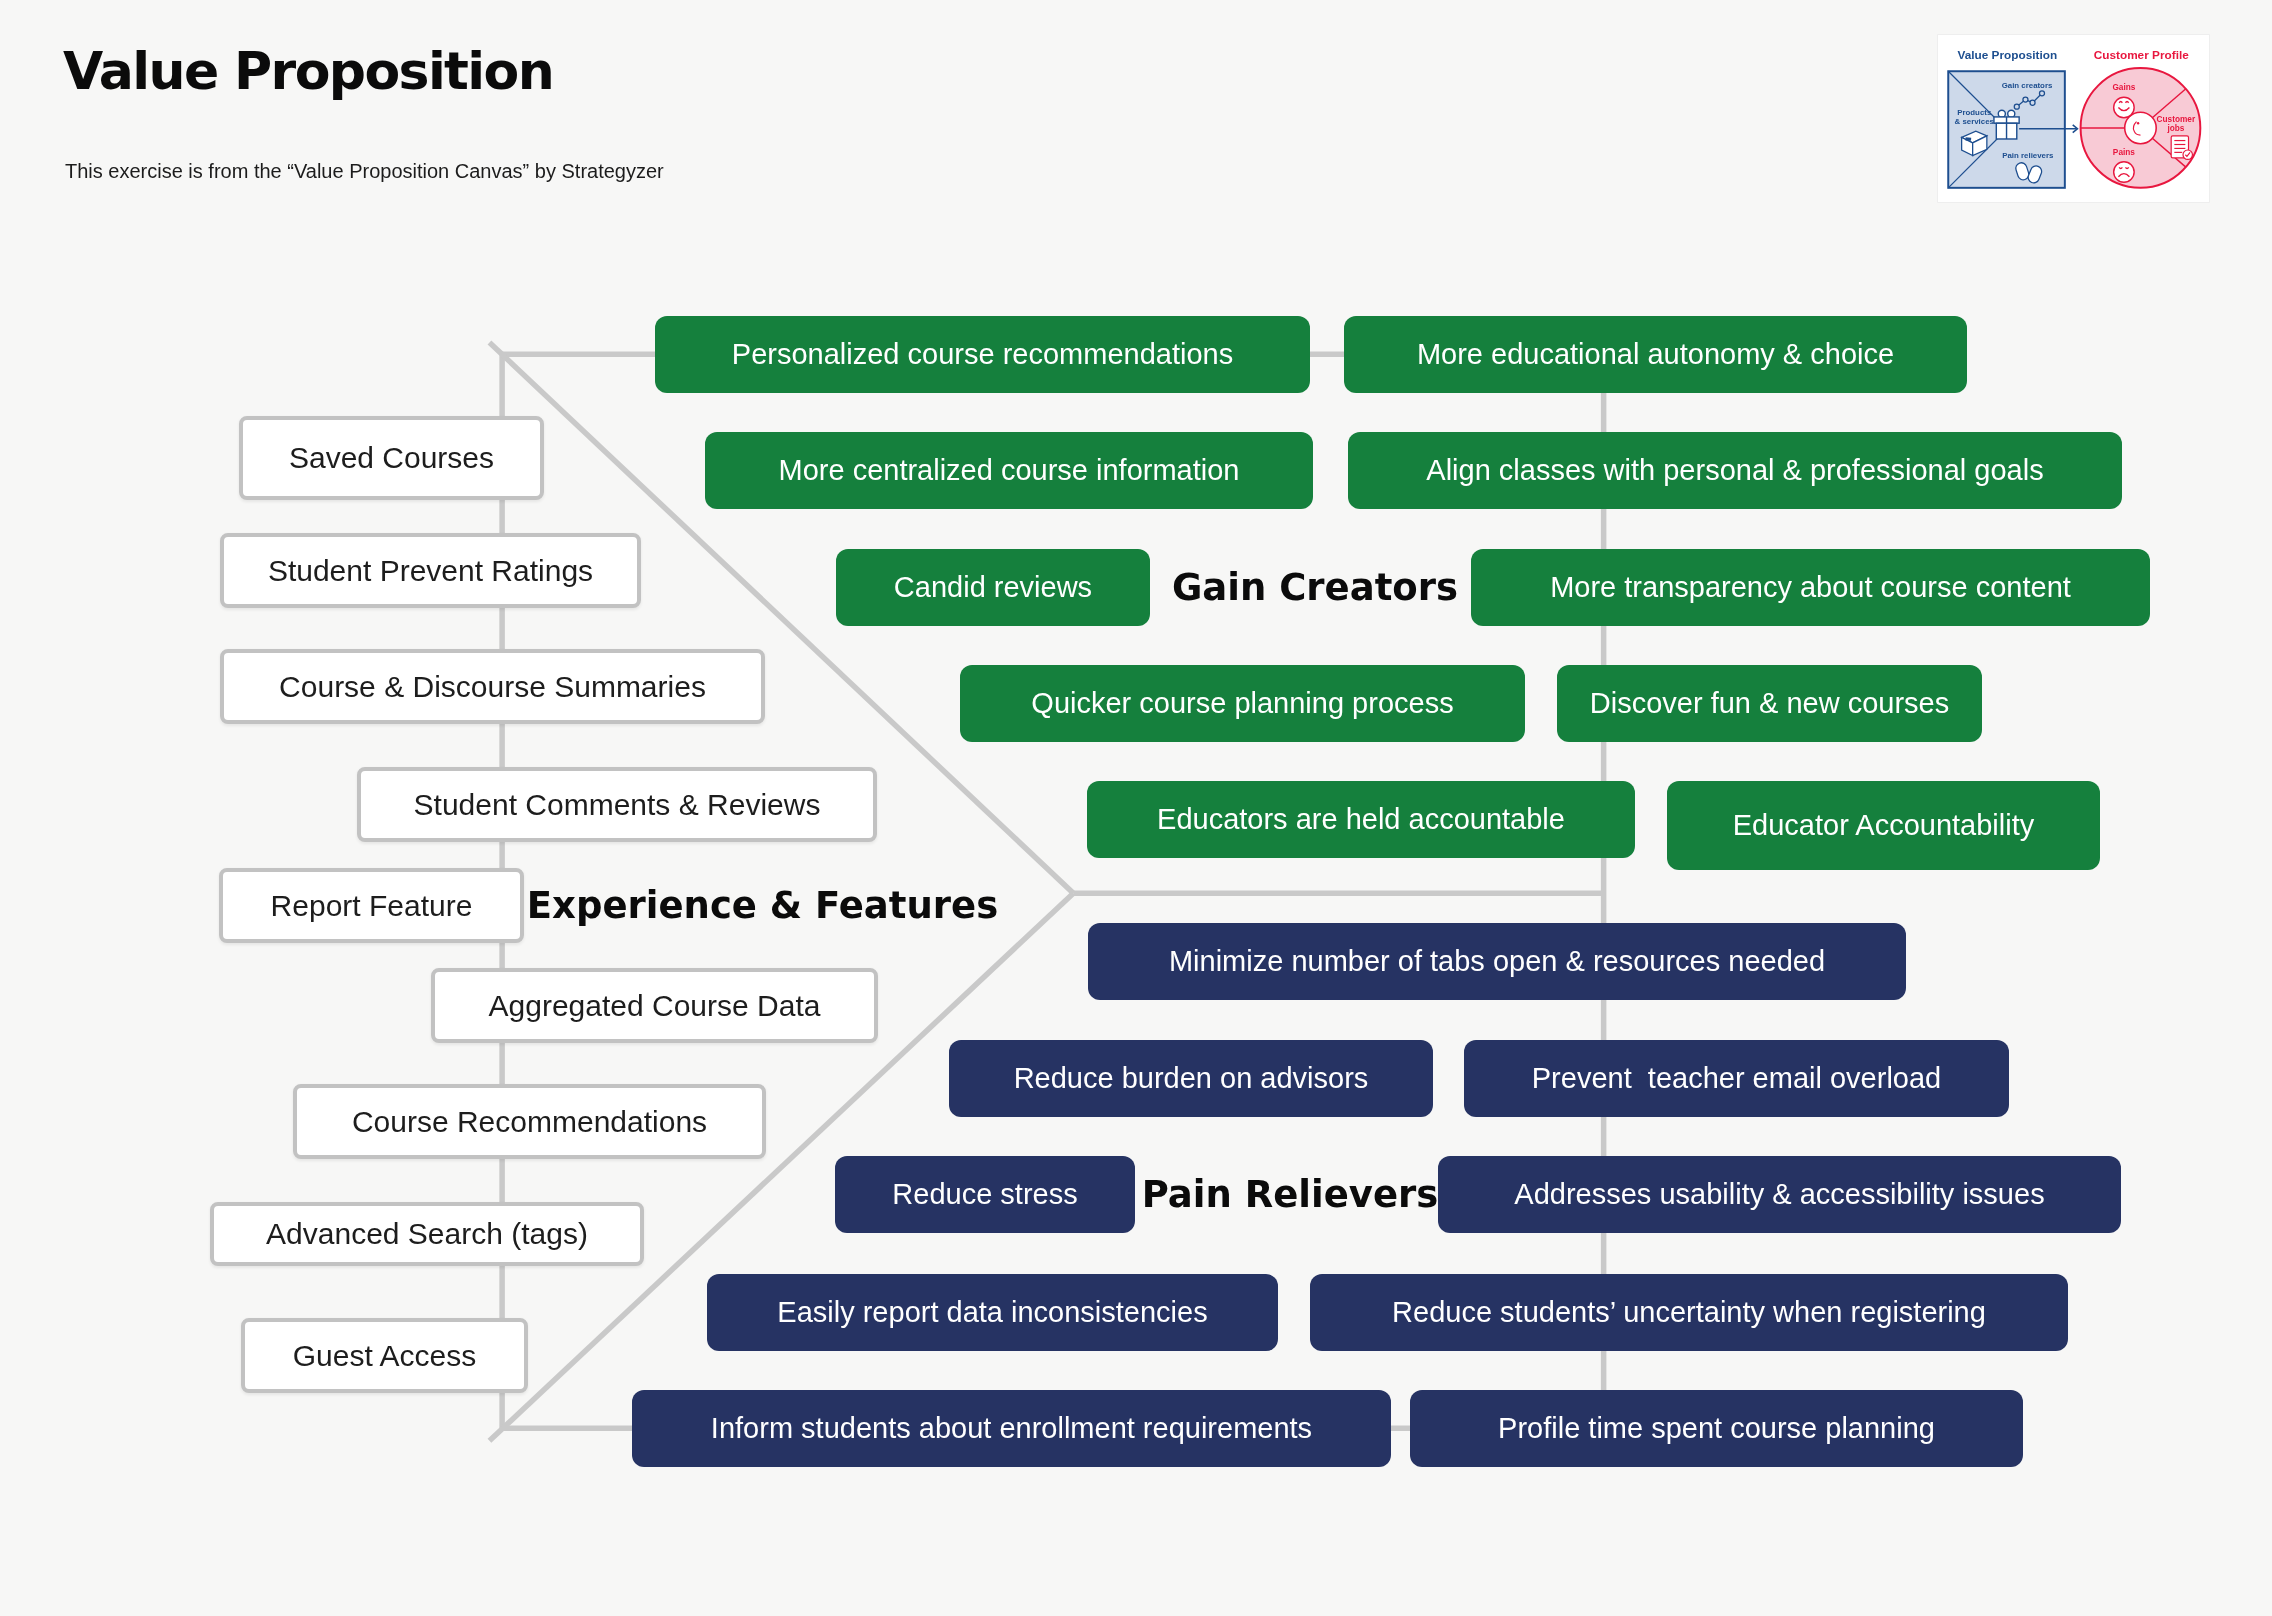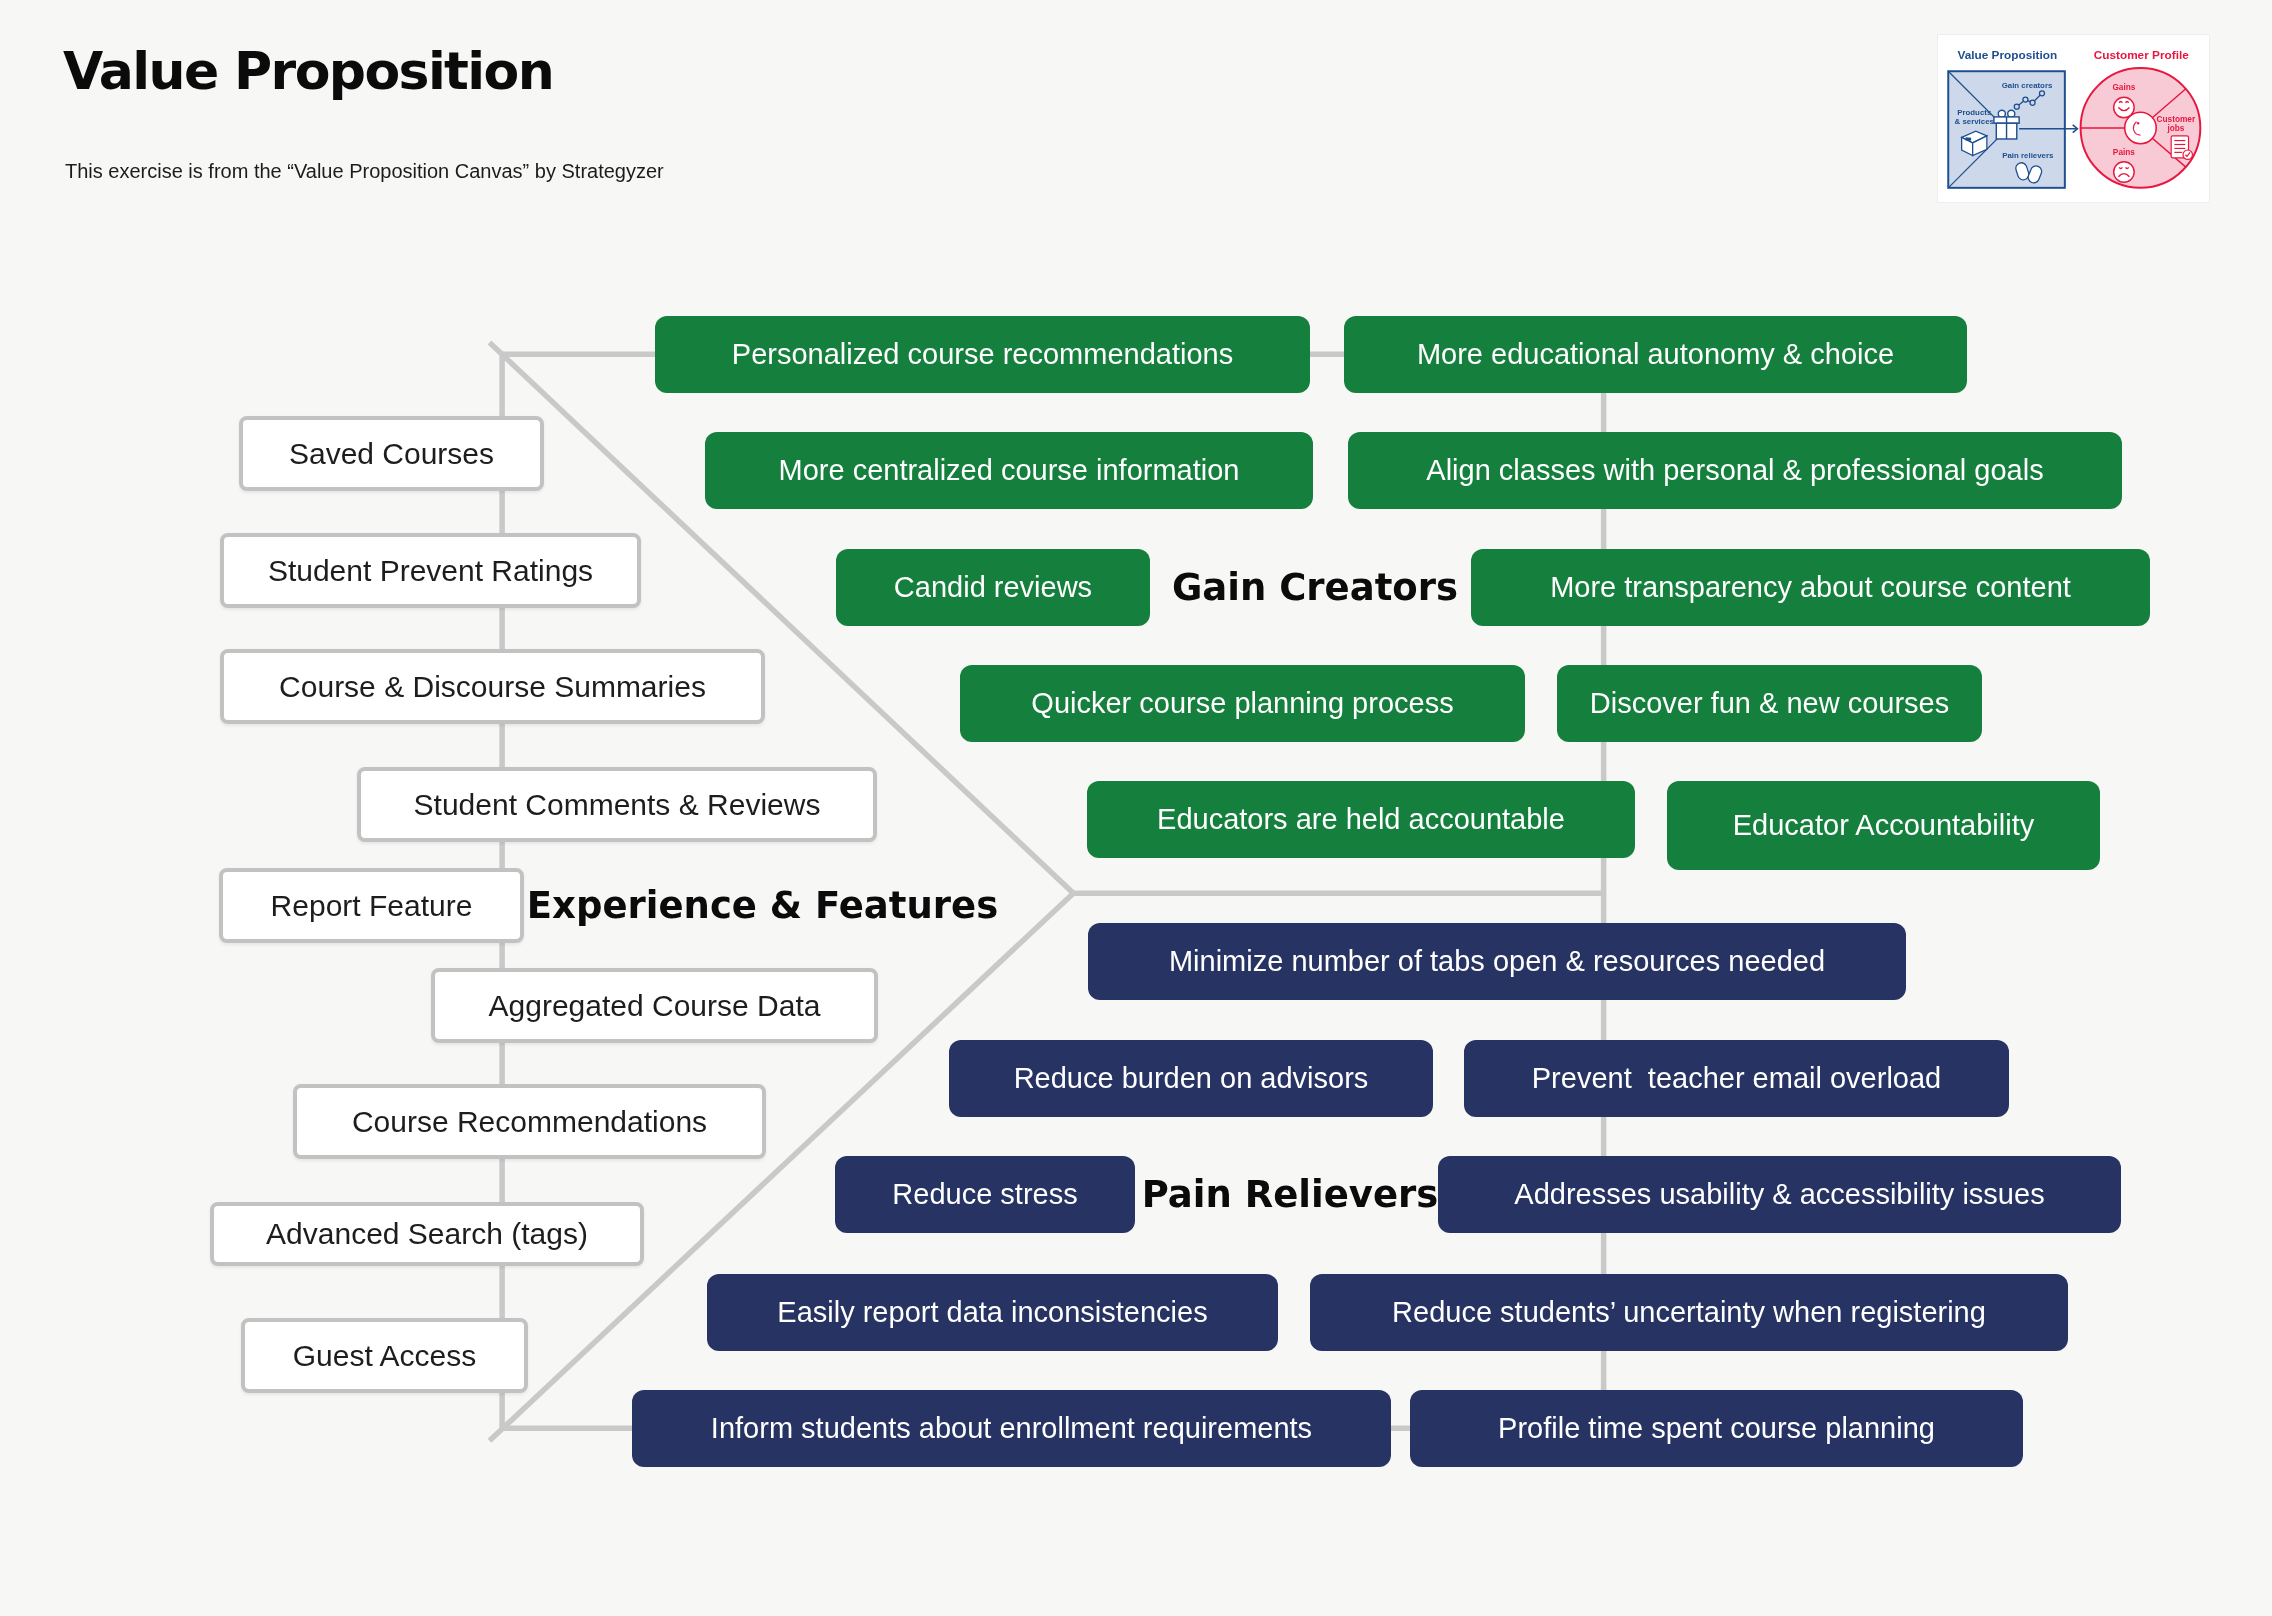--- a/index.html
+++ b/index.html
@@ -52,21 +52,21 @@
 <svg class="frame-lines" width="2273" height="1616" viewBox="0 0 2880 2048">
   <g stroke="#c9c9c9" stroke-width="7" fill="none">
     <path d="M2032 449 L636 449 L636 1810 L2032 1810"></path>
     <path d="M2032 449 L2032 1810"></path>
     <path d="M620 434 L1360 1132"></path>
     <path d="M620 1826 L1360 1132"></path>
     <path d="M1360 1132 L2032 1132"></path>
   </g>
 </svg>
 
-<div class="node feature" style="left:239px;top:416px;width:305px;height:75px">Saved Courses</div>
+<div class="node feature" style="left:239px;top:416px;width:305px;height:84px">Saved Courses</div>
 <div class="node feature" style="left:220px;top:533px;width:421px;height:75px">Student Prevent Ratings</div>
 <div class="node feature" style="left:220px;top:649px;width:545px;height:75px">Course &amp; Discourse Summaries</div>
 <div class="node feature" style="left:357px;top:767px;width:520px;height:75px">Student Comments &amp; Reviews</div>
 <div class="node feature" style="left:219px;top:868px;width:305px;height:75px">Report Feature</div>
 <div class="node feature" style="left:431px;top:968px;width:447px;height:75px">Aggregated Course Data</div>
 <div class="node feature" style="left:293px;top:1084px;width:473px;height:75px">Course Recommendations</div>
 <div class="node feature" style="left:210px;top:1202px;width:434px;height:64px">Advanced Search (tags)</div>
 <div class="node feature" style="left:241px;top:1318px;width:287px;height:75px">Guest Access</div>
 <div class="section-label" style="left:526px;top:882px;width:473px;height:47px">Experience &amp; Features</div>
 

